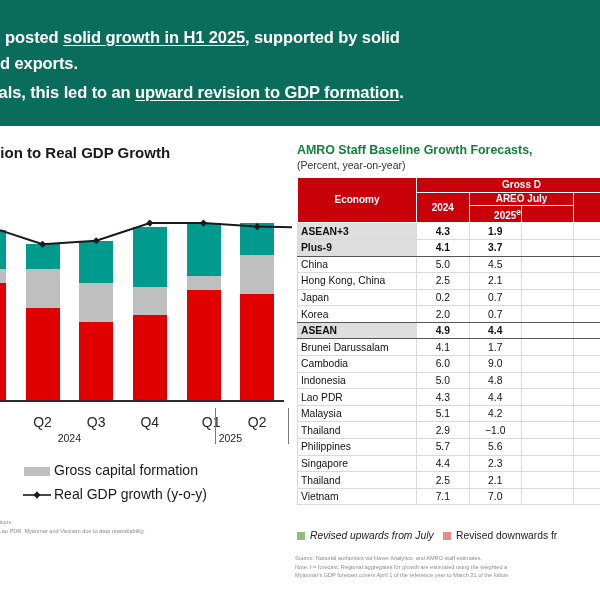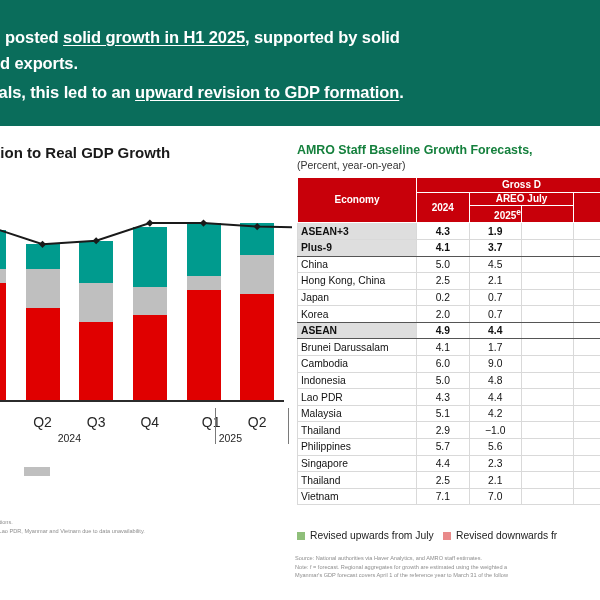--- a/index.html
+++ b/index.html
@@ -198,20 +198,28 @@
       <span style="left: 240.167px;">Q2</span>
     </div>
   <div id="yearlabels">
       <span style="left: 49.3333px; width: 40px; text-align: center;">2024</span>
       <span style="left: 210.333px; width: 40px; text-align: center;">2025</span>
     </div>
 
   <div id="legend">
     <div class="lg-row">
       <span class="sw-gray" style="left:24px;top:7px;"></span>
+      <span class="lg-label" style="left:54px;top:2px;">Gross capital formation</span>
+    </div>
+    <div class="lg-row">
+      <svg class="sw-line" style="left:22px;top:4px;" viewBox="0 0 30 14">
+        <line x1="1" y1="7" x2="29" y2="7" stroke="#1a1a1a" stroke-width="1.6"></line>
+        <path d="M15 3.2 L18.4 7 L15 10.8 L11.6 7 Z" fill="#1a1a1a"></path>
+      </svg>
+      <span class="lg-label" style="left:54px;top:2px;">Real GDP growth (y-o-y)</span>
     </div>
   </div>
 
   <div id="left-foot">
     <div>staff calculations.</div>
     <div>Cambodia, Lao PDR, Myanmar and Vietnam due to data unavailability.</div>
   </div>
 <div class="vsep" style="left: 214.667px; top: 282px; height: 36px;"></div>
     <div class="vsep" style="left: 288.167px; top: 282px; height: 36px;"></div>
   </div>
@@ -362,21 +370,21 @@
             <td class="num">7.1</td>
             <td class="num">7.0</td>
             <td class="num"></td>
             <td class="num"></td>
           </tr>
         </tbody>
     </table>
   </div>
 
   <div id="tbl-legend">
-    <span class="itm" style="left:2px;">
+    <span class="itm" style="left:2px;font-style:italic;">
       <span class="sw sw-up"></span><span>Revised upwards from July</span>
     </span>
     <span class="itm" style="left:148px;">
       <span class="sw sw-dn"></span><span>Revised downwards fr</span>
     </span>
   </div>
 
   <div id="tbl-foot">
     <div>Source: National authorities via Haver Analytics, and AMRO staff estimates.</div>
     <div>Note: f = forecast. Regional aggregates for growth are estimated using the weighted a</div>

